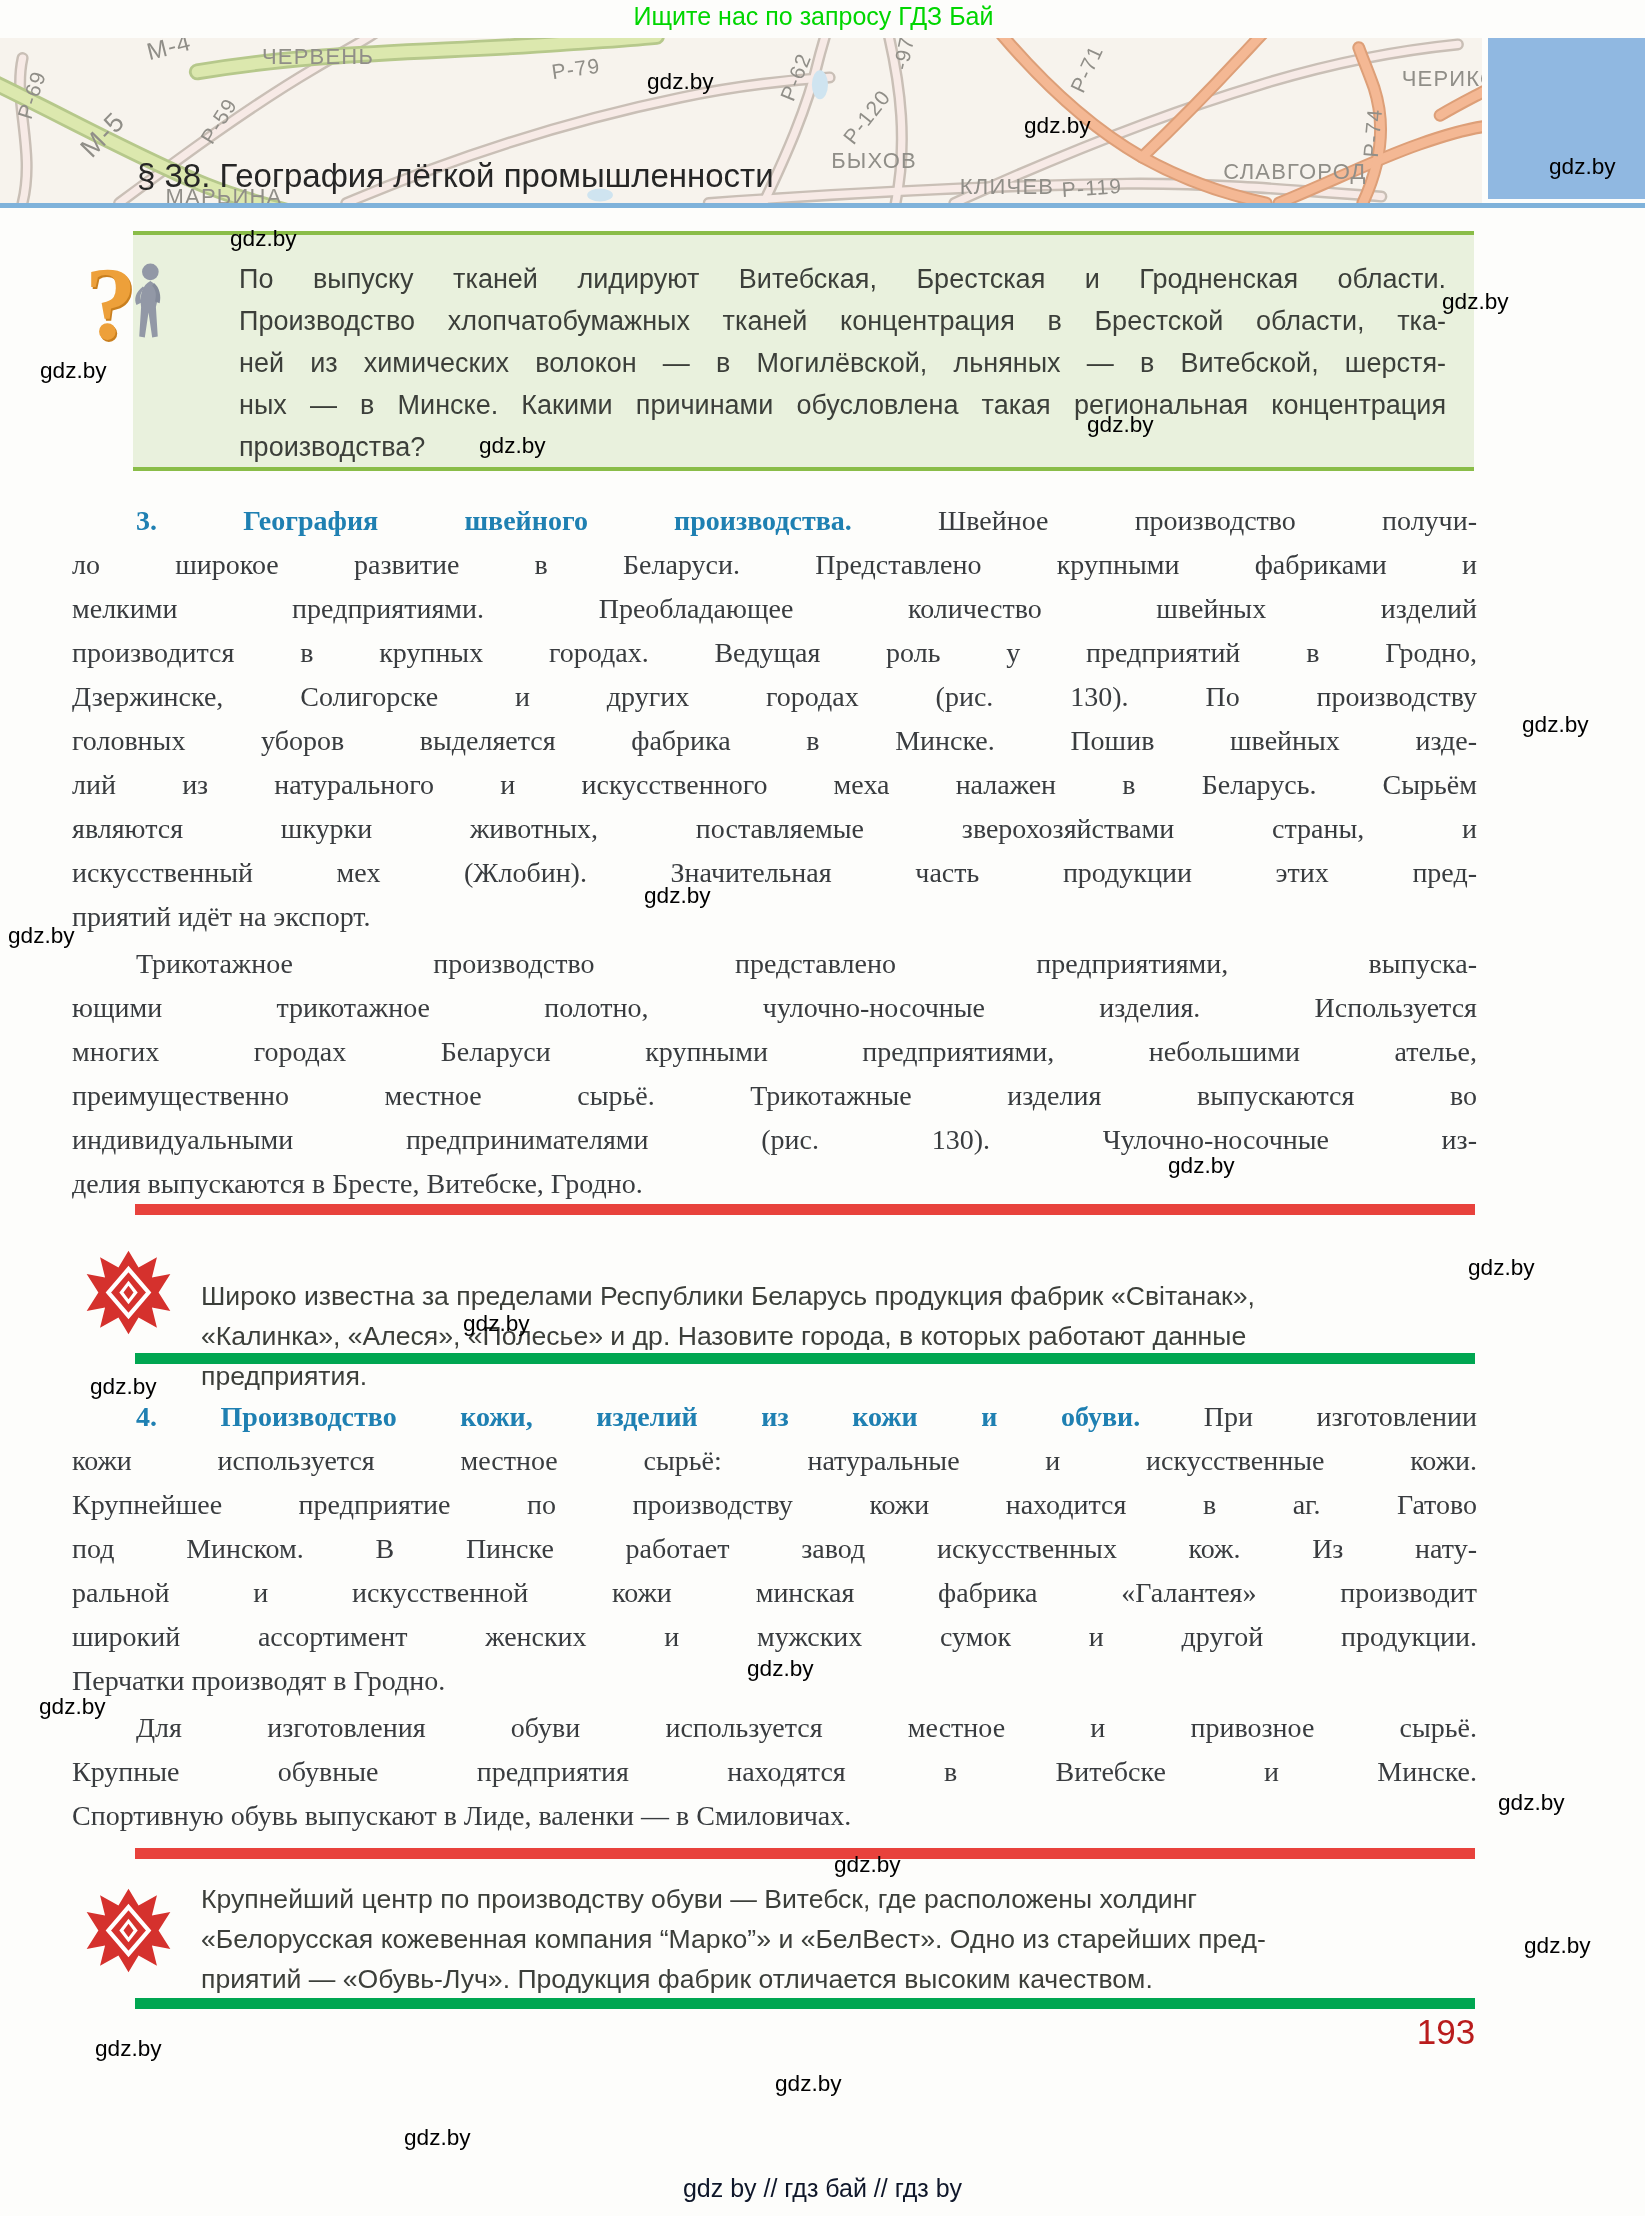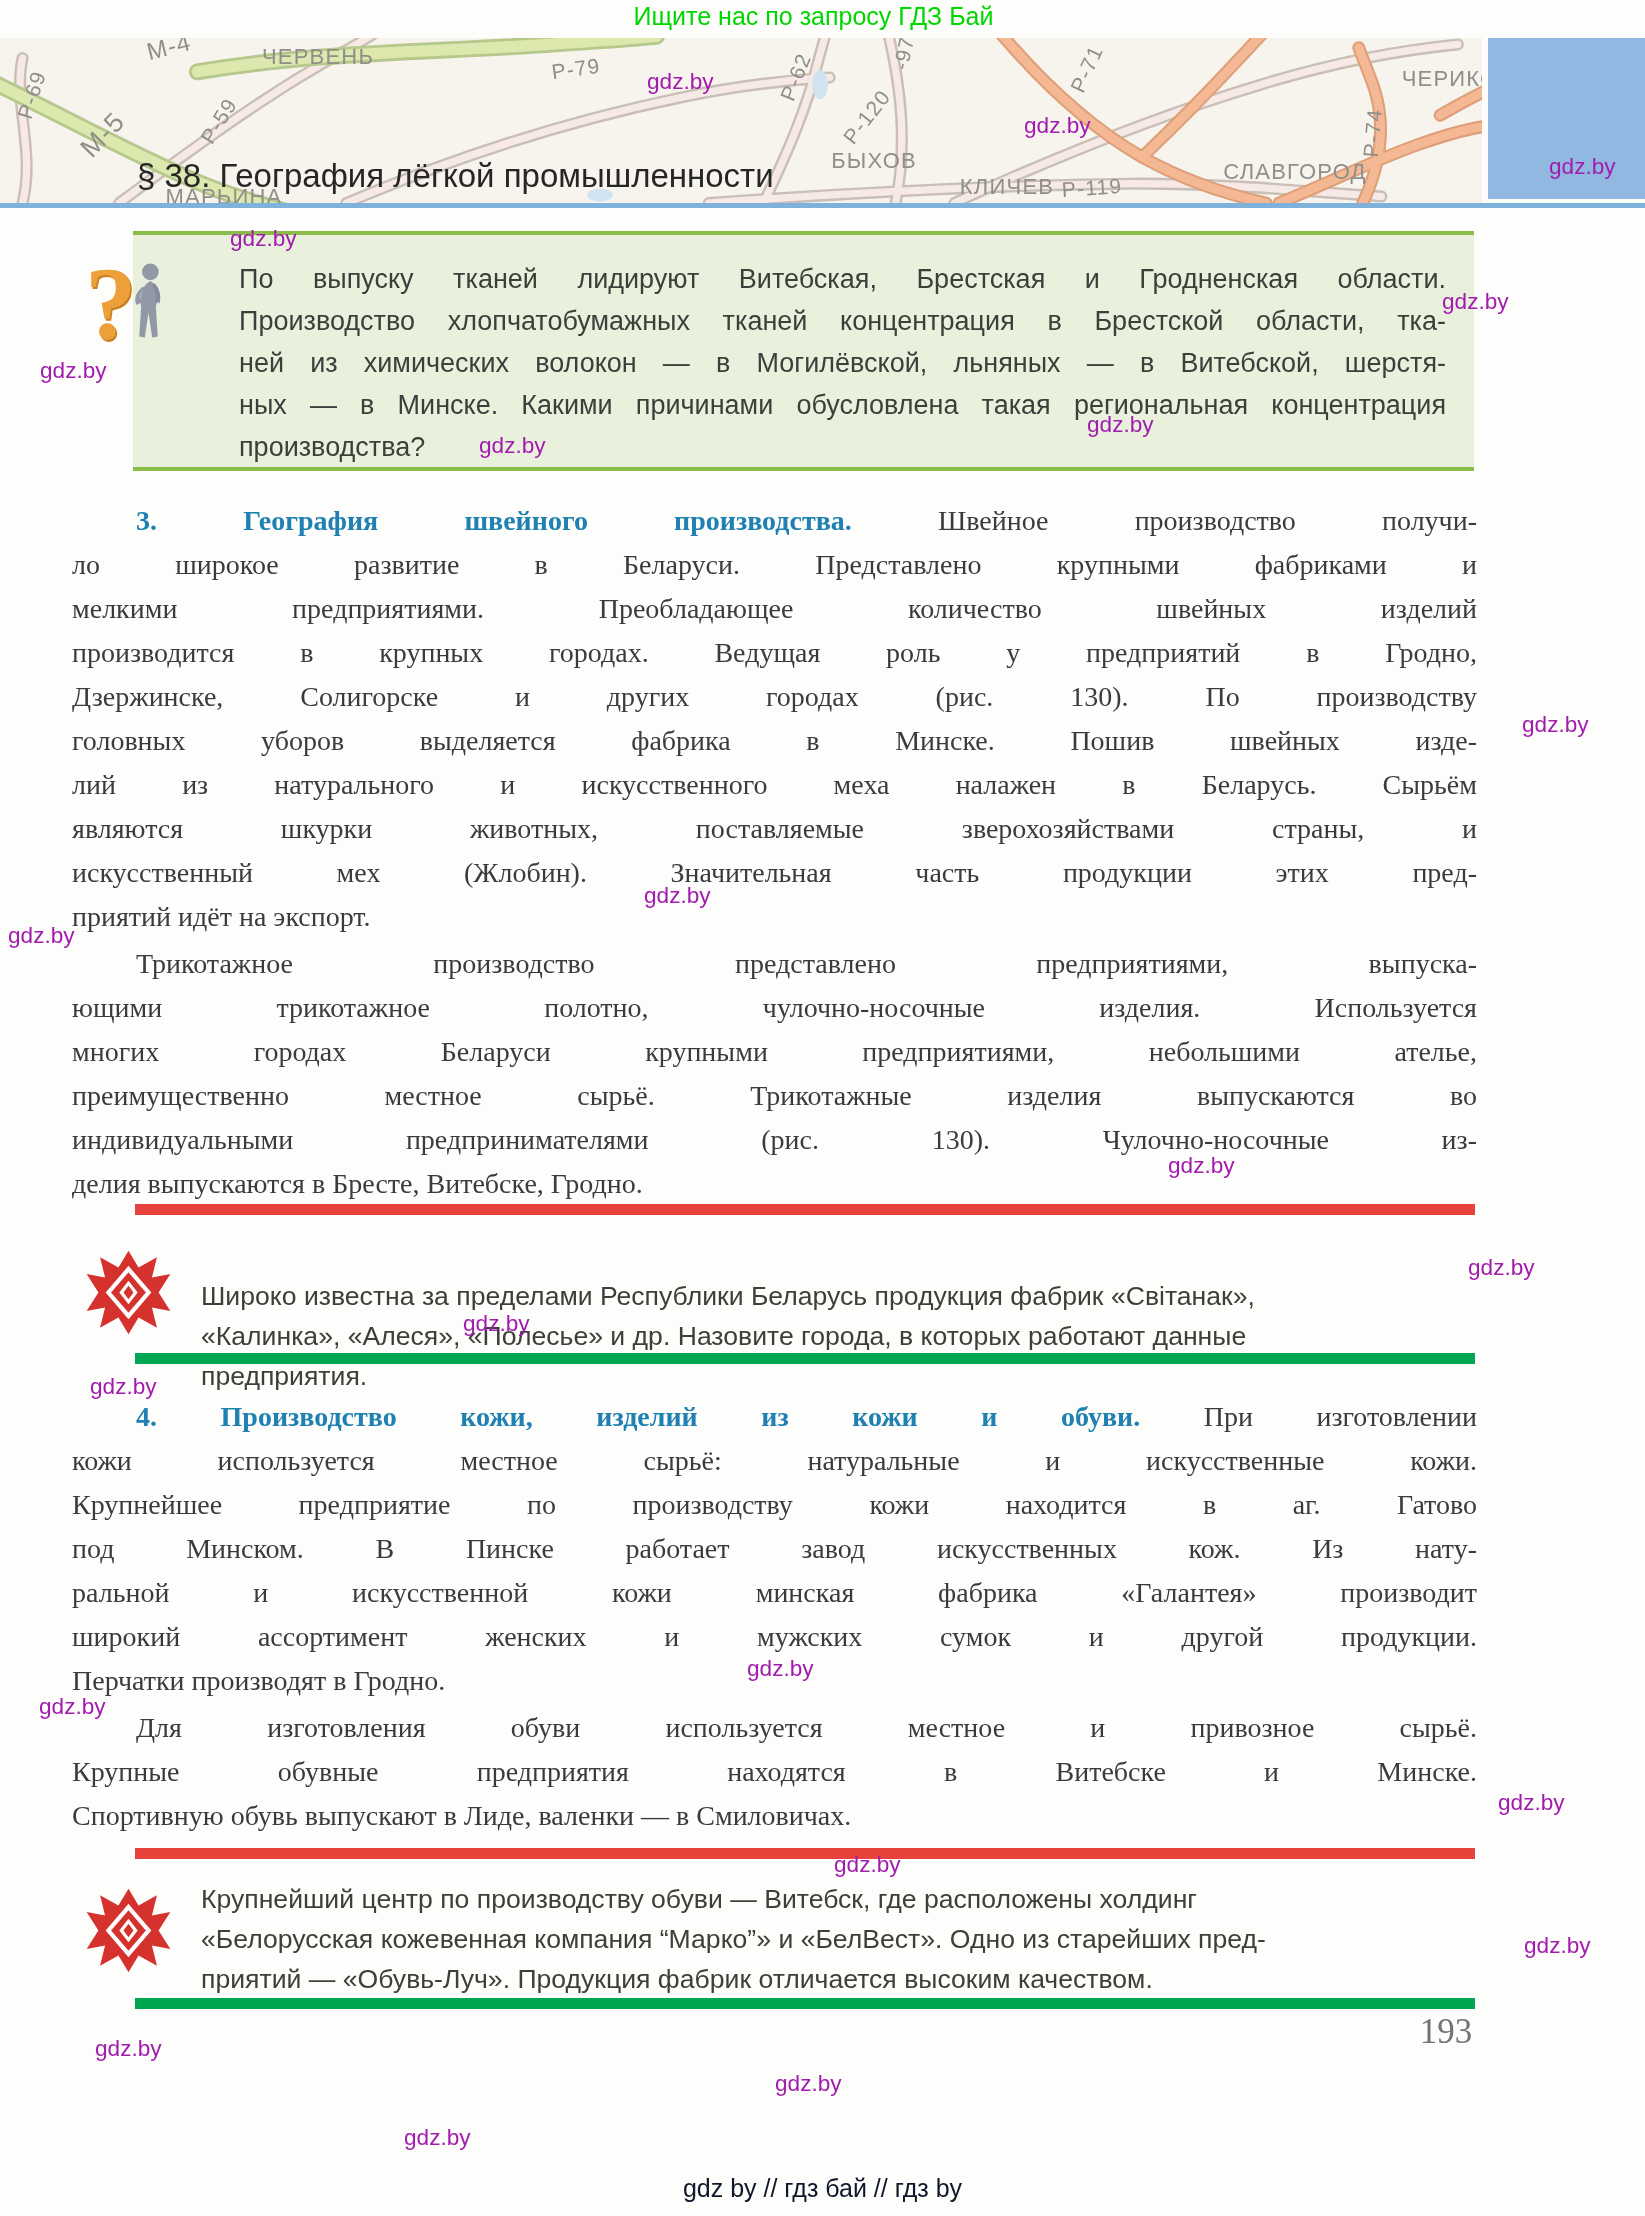--- a/index.html
+++ b/index.html
@@ -46,23 +46,23 @@
 
   
   .callout{position:absolute;left:201px;width:1232px;}
   .callout .tline{font-size:26.6px;line-height:40px;height:40px;color:#3c3f3a;
                   text-align:left;text-align-last:left;}
   #co1{top:1232px;margin-top:44px;} #co2{top:1879px;}
   .ornicon{position:absolute;left:85px;width:87px;height:87px;}
   #oi1{top:1249px;} #oi2{top:1887px;}
 
   
-  .wm{position:absolute;font-size:22.6px;color:#a21caf;white-space:nowrap;z-index:9;}
+  .wm{position:absolute;font-size:22.6px;color:#000000;white-space:nowrap;z-index:9;}
   .pagenum{position:absolute;left:1401px;top:2012px;width:90px;text-align:center;
-           font-family:Liberation Serif, serif;font-size:35px;color:#737373;}
+           font-family:Liberation Sans, sans-serif;font-size:35px;color:#b91c1c;}
   .flinks{position:absolute;left:0;top:2174px;width:1645px;text-align:center;
           font-size:25px;color:#0f172a;}
 </style>
 </head>
 <body>
 
 <div id="page">
 
   <div class="banner">Ищите нас по запросу ГДЗ Бай</div>
 

